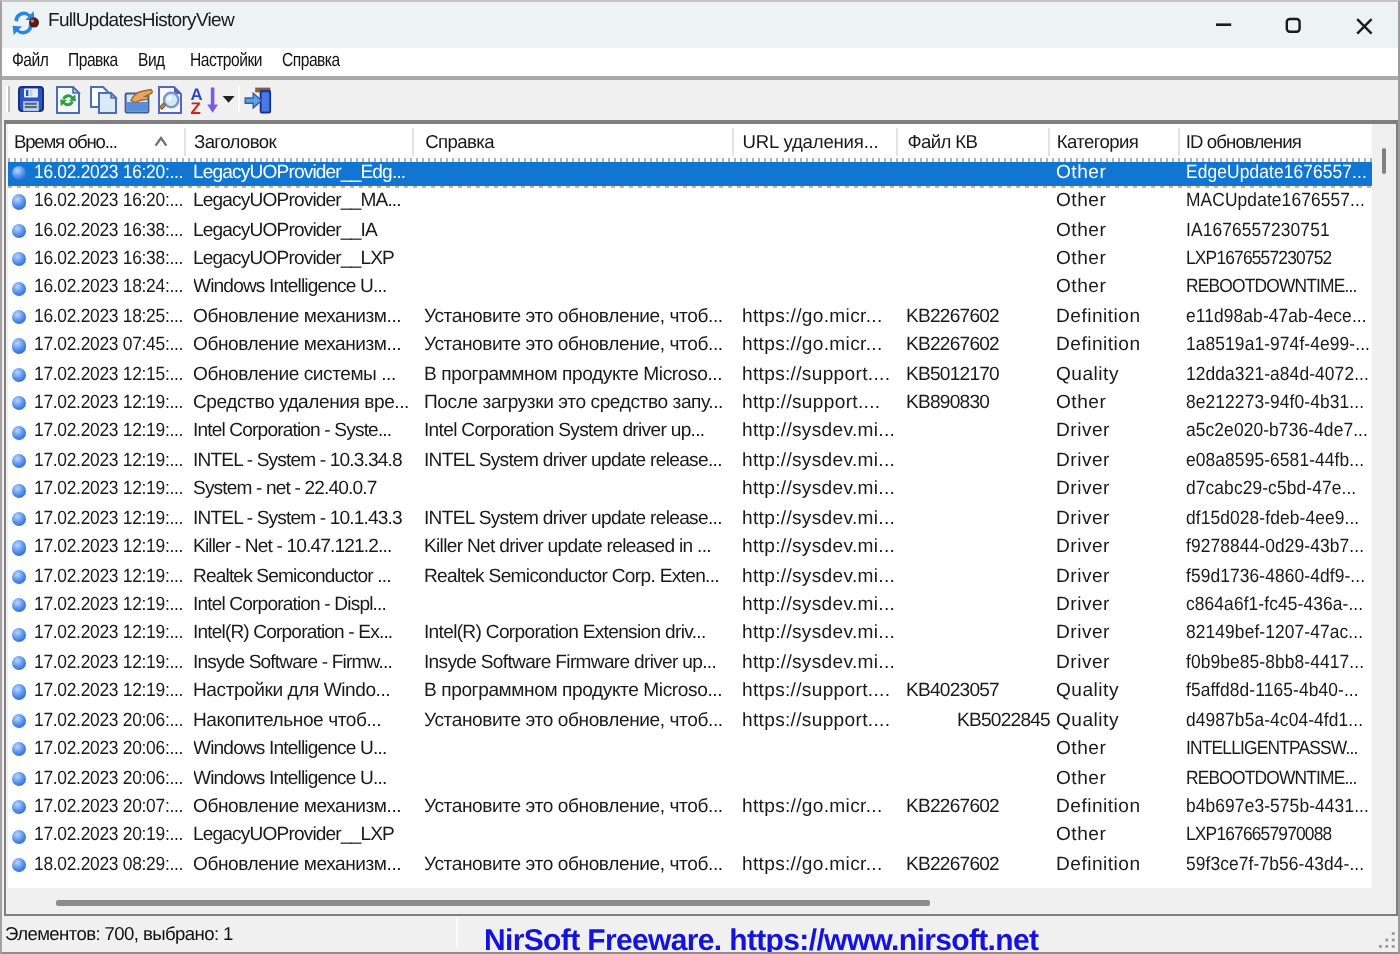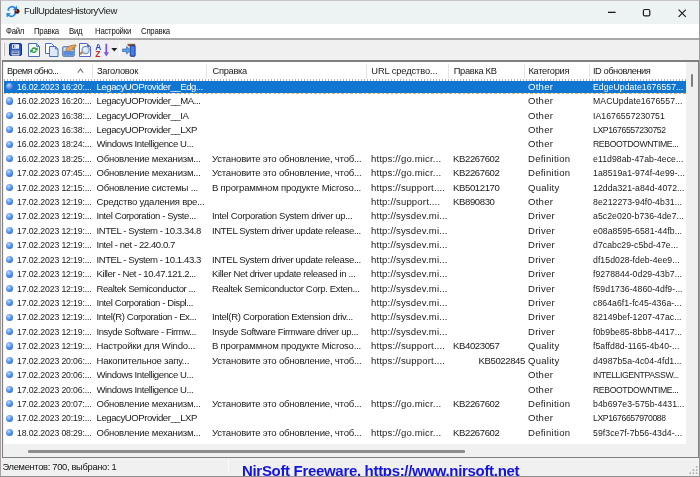--- a/index.html
+++ b/index.html
@@ -115,22 +115,22 @@
 <div id="bLeft"></div>
 <div id="bRight"></div>
 <div id="lwhite"></div>
 <div id="hdr">
   <span class="h" style="left:7px;letter-spacing:-0.6px">Время обно...</span>
   <svg class="abs" style="left:76.5px;top:68px" width="7" height="6" viewBox="0 0 7 6">
       <path d="M0.8 4.8 L3.5 1 L6.2 4.8" fill="none" stroke="#6e6e6e" stroke-width="1.1"></path>
     </svg>
   <span class="h" style="left:97px">Заголовок</span>
   <span class="h" style="left:212.6px">Справка</span>
-  <span class="h" style="left:371.3px;letter-spacing:-0.1px">URL средство...</span>
-  <span class="h" style="left:453.7px">Правка КВ</span>
+  <span class="h" style="left:371.3px;letter-spacing:-0.1px">URL удаления...</span>
+  <span class="h" style="left:453.7px">Файл КВ</span>
   <span class="h" style="left:528.4px">Категория</span>
   <span class="h" style="left:592.9px;letter-spacing:-0.45px">ID обновления</span>
   <span class="sep" style="left:92px"></span>
   <span class="sep" style="left:206px"></span>
   <span class="sep" style="left:366px"></span>
   <span class="sep" style="left:448px"></span>
   <span class="sep" style="left:524px"></span>
   <span class="sep" style="left:589px"></span>
 </div>
 <div class="row sel" style="top:79.40px">
@@ -195,20 +195,21 @@
     <span class="c c2" style="left:208.5px;width:153.5px">В программном продукте Microso...</span>
     <span class="c c3" style="left:367.5px;width:76.5px">https://support....</span>
     <span class="c c4" style="left:449.5px;width:70.5px">KB5012170</span>
     <span class="c c5" style="left:524.5px;width:60.5px">Quality</span>
     <span class="c c6" style="left:589.5px;">12dda321-a84d-4072...</span>
   </div>
 <div class="row" style="top:194.76px">
     <span class="dot"></span>
     <span class="c c0" style="left:13.3px;">17.02.2023 12:19:...</span>
     <span class="c c1 cyr" style="left:93.0px;width:109.0px">Средство удаления вре...</span>
+    <span class="c c2" style="left:208.5px;width:153.5px">После загрузки это средство запу...</span>
     <span class="c c3" style="left:367.5px;width:76.5px">http://support....</span>
     <span class="c c4" style="left:449.5px;width:70.5px">KB890830</span>
     <span class="c c5" style="left:524.5px;width:60.5px">Other</span>
     <span class="c c6" style="left:589.5px;">8e212273-94f0-4b31...</span>
   </div>
 <div class="row" style="top:209.18px">
     <span class="dot"></span>
     <span class="c c0" style="left:13.3px;">17.02.2023 12:19:...</span>
     <span class="c c1" style="left:93.0px;width:109.0px">Intel Corporation - Syste...</span>
     <span class="c c2 lat2" style="left:208.5px;width:153.5px">Intel Corporation System  driver up...</span>
@@ -221,21 +222,21 @@
     <span class="c c0" style="left:13.3px;">17.02.2023 12:19:...</span>
     <span class="c c1" style="left:93.0px;width:109.0px">INTEL - System - 10.3.34.8</span>
     <span class="c c2 lat2" style="left:208.5px;width:153.5px">INTEL System  driver update release...</span>
     <span class="c c3" style="left:367.5px;width:76.5px">http://sysdev.mi...</span>
     <span class="c c5" style="left:524.5px;width:60.5px">Driver</span>
     <span class="c c6" style="left:589.5px;">e08a8595-6581-44fb...</span>
   </div>
 <div class="row" style="top:238.02px">
     <span class="dot"></span>
     <span class="c c0" style="left:13.3px;">17.02.2023 12:19:...</span>
-    <span class="c c1" style="left:93.0px;width:109.0px">Intel - net - 22.40.0.7</span>
+    <span class="c c1" style="left:93.0px;width:109.0px">System - net - 22.40.0.7</span>
     <span class="c c3" style="left:367.5px;width:76.5px">http://sysdev.mi...</span>
     <span class="c c5" style="left:524.5px;width:60.5px">Driver</span>
     <span class="c c6" style="left:589.5px;">d7cabc29-c5bd-47e...</span>
   </div>
 <div class="row" style="top:252.44px">
     <span class="dot"></span>
     <span class="c c0" style="left:13.3px;">17.02.2023 12:19:...</span>
     <span class="c c1" style="left:93.0px;width:109.0px">INTEL - System - 10.1.43.3</span>
     <span class="c c2 lat2" style="left:208.5px;width:153.5px">INTEL System  driver update release...</span>
     <span class="c c3" style="left:367.5px;width:76.5px">http://sysdev.mi...</span>
@@ -292,21 +293,21 @@
     <span class="c c1 cyr" style="left:93.0px;width:109.0px">Настройки для Windo...</span>
     <span class="c c2" style="left:208.5px;width:153.5px">В программном продукте Microso...</span>
     <span class="c c3" style="left:367.5px;width:76.5px">https://support....</span>
     <span class="c c4" style="left:449.5px;width:70.5px">KB4023057</span>
     <span class="c c5" style="left:524.5px;width:60.5px">Quality</span>
     <span class="c c6" style="left:589.5px;">f5affd8d-1165-4b40-...</span>
   </div>
 <div class="row" style="top:353.38px">
     <span class="dot"></span>
     <span class="c c0" style="left:13.3px;">17.02.2023 20:06:...</span>
-    <span class="c c1 cyr" style="left:93.0px;width:109.0px">Накопительное запу...</span>
+    <span class="c c1 cyr" style="left:93.0px;width:109.0px">Накопительное чтоб...</span>
     <span class="c c2" style="left:208.5px;width:153.5px">Установите это обновление, чтоб...</span>
     <span class="c c3" style="left:367.5px;width:76.5px">https://support....</span>
     <span class="c c4" style="left:475px;width:70.5px">KB5022845</span>
     <span class="c c5" style="left:524.5px;width:60.5px">Quality</span>
     <span class="c c6" style="left:589.5px;">d4987b5a-4c04-4fd1...</span>
   </div>
 <div class="row" style="top:367.80px">
     <span class="dot"></span>
     <span class="c c0" style="left:13.3px;">17.02.2023 20:06:...</span>
     <span class="c c1" style="left:93.0px;width:109.0px">Windows Intelligence U...</span>

